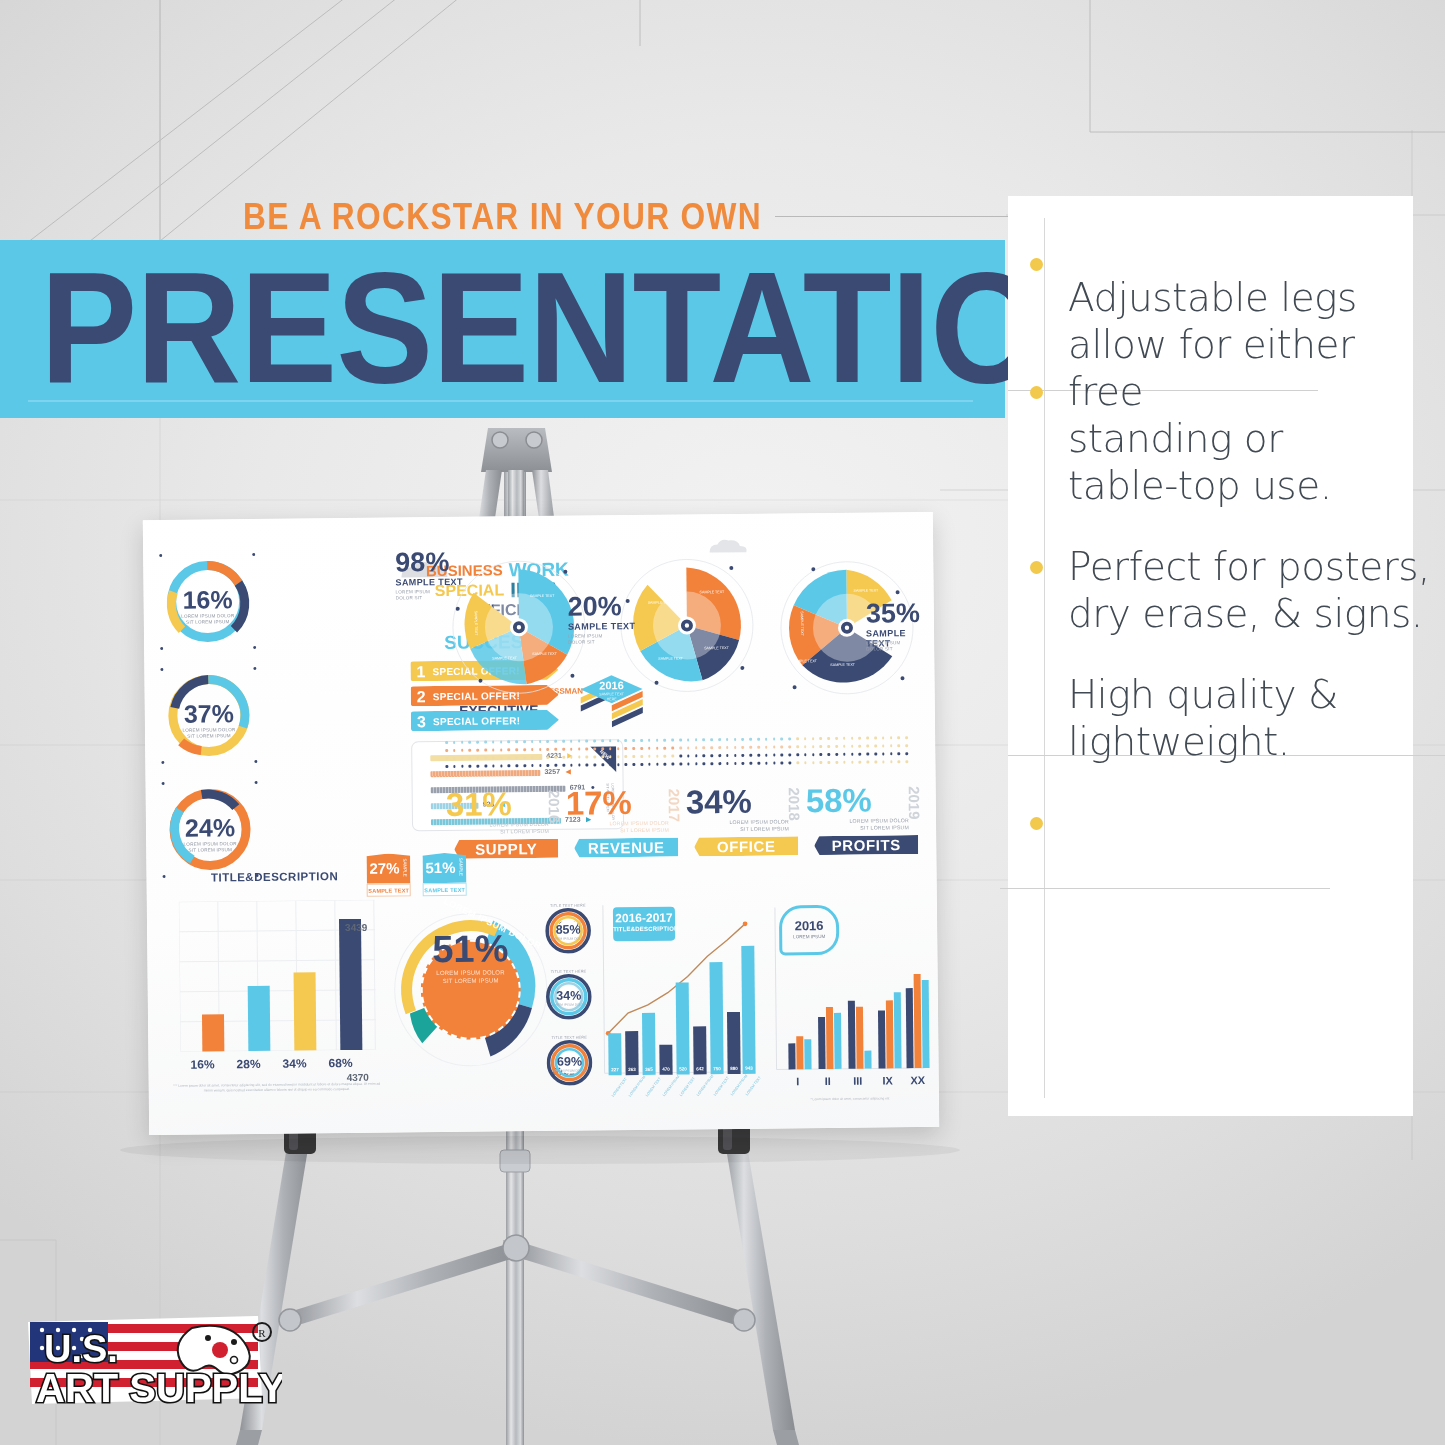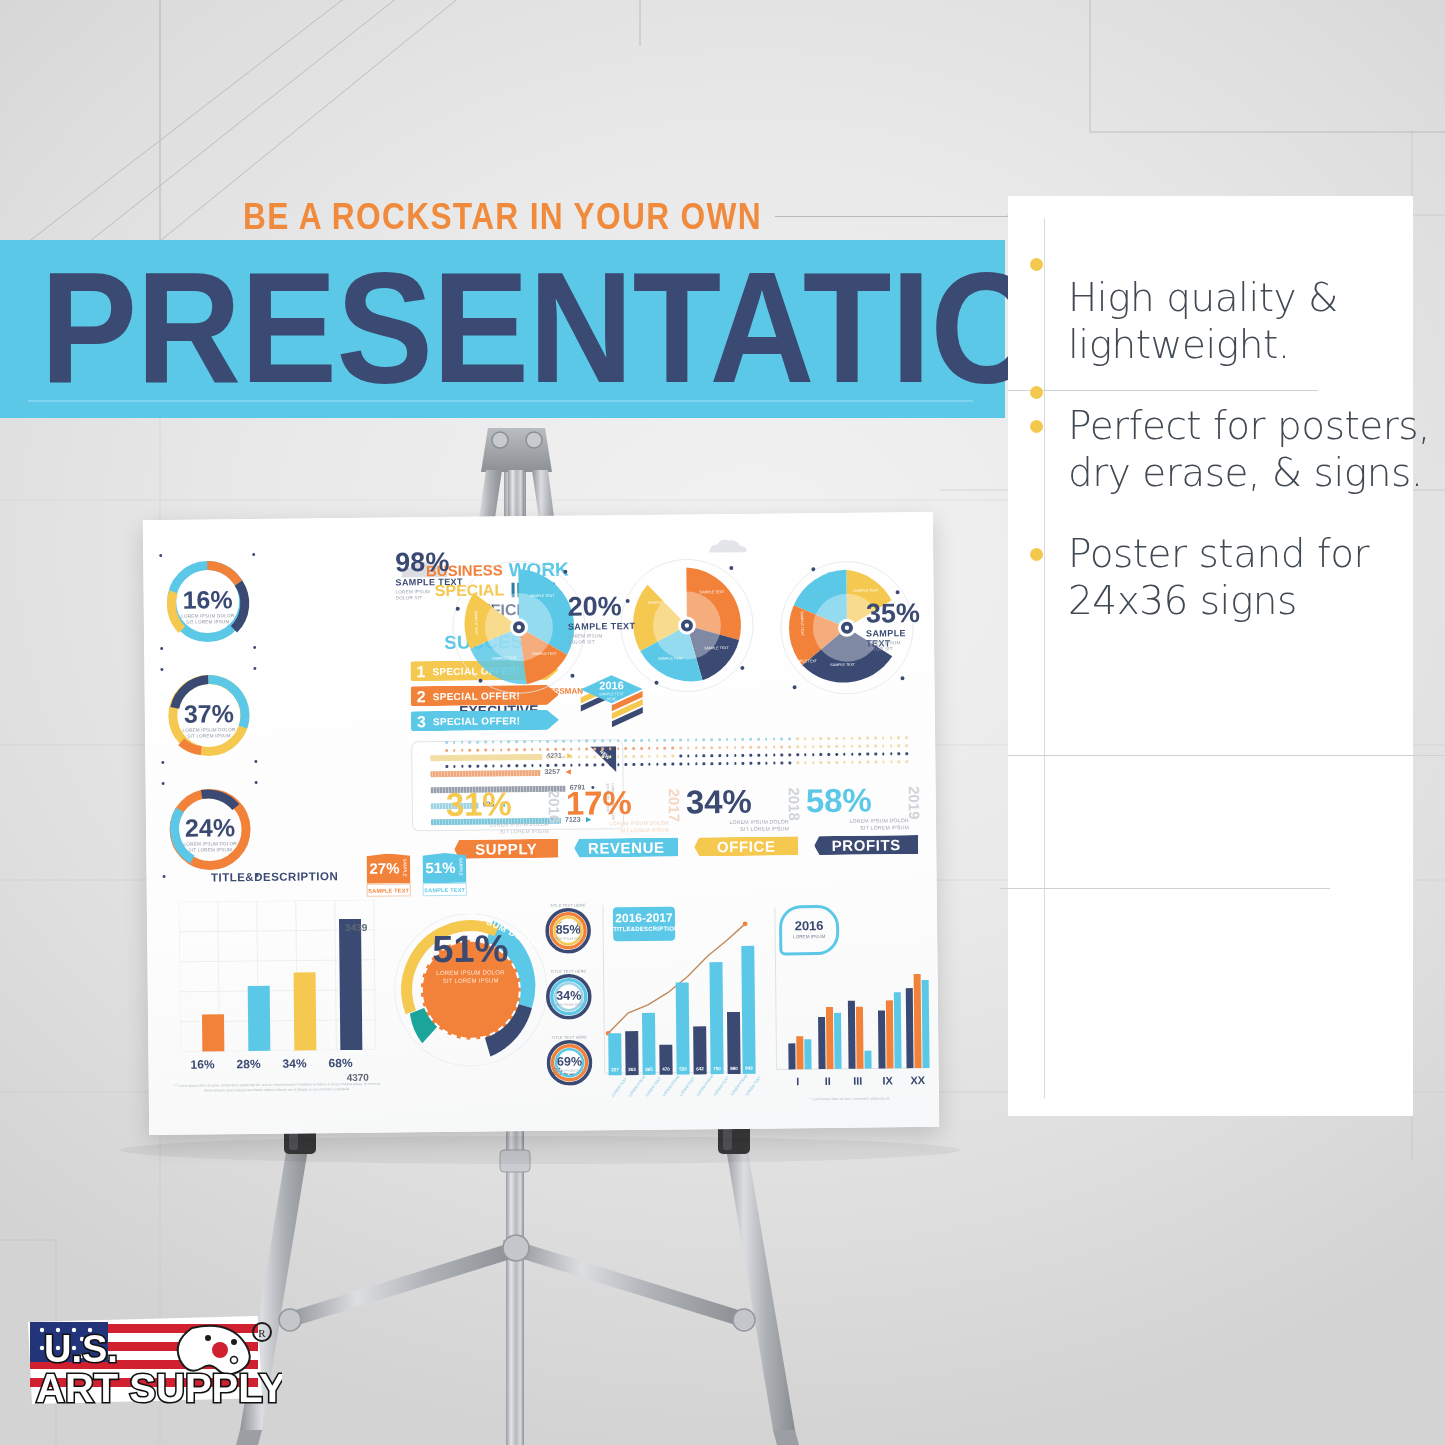--- a/index.html
+++ b/index.html
@@ -268,35 +268,37 @@
   <div class="panel-hline" style="left:1008px;top:390px;width:310px;"></div>
   <div class="panel-hline" style="left:1008px;top:755px;width:438px;"></div>
   <div class="panel-hline" style="left:1000px;top:888px;width:330px;"></div>
 
   <div class="bullets">
     <div class="bullet">
       <span class="dot"></span>
     </div>
     <div class="bullet">
       <span class="dot" style="top:112px"></span>
+      <div class="txt">Adjustable legs
+allow for either free
+standing or
+table-top use.</div>
+    </div>
+    <div class="bullet">
+      <span class="dot"></span>
+      <div class="txt">Perfect for posters,
+dry erase, &amp; signs.</div>
     </div>
     <div class="bullet">
       <span class="dot" style="opacity:0"></span>
       <div class="txt">High quality &amp;
 lightweight.</div>
     </div>
     <div class="bullet">
       <span class="dot"></span>
-      <div class="txt">Perfect for posters,
-dry erase, &amp; signs.</div>
-    </div>
-    <div class="bullet">
-      <span class="dot"></span>
-      <div class="txt">Poster stand for
-24x36 signs</div>
     </div>
   </div>
 
   <div class="easel">
     <svg viewBox="0 0 1445 1445" preserveAspectRatio="none">
       <defs>
         <linearGradient id="alu" x1="0" y1="0" x2="1" y2="0">
           <stop offset="0" stop-color="#9a9da2"></stop>
           <stop offset=".28" stop-color="#e3e5e7"></stop>
           <stop offset=".55" stop-color="#b6b9bd"></stop>

